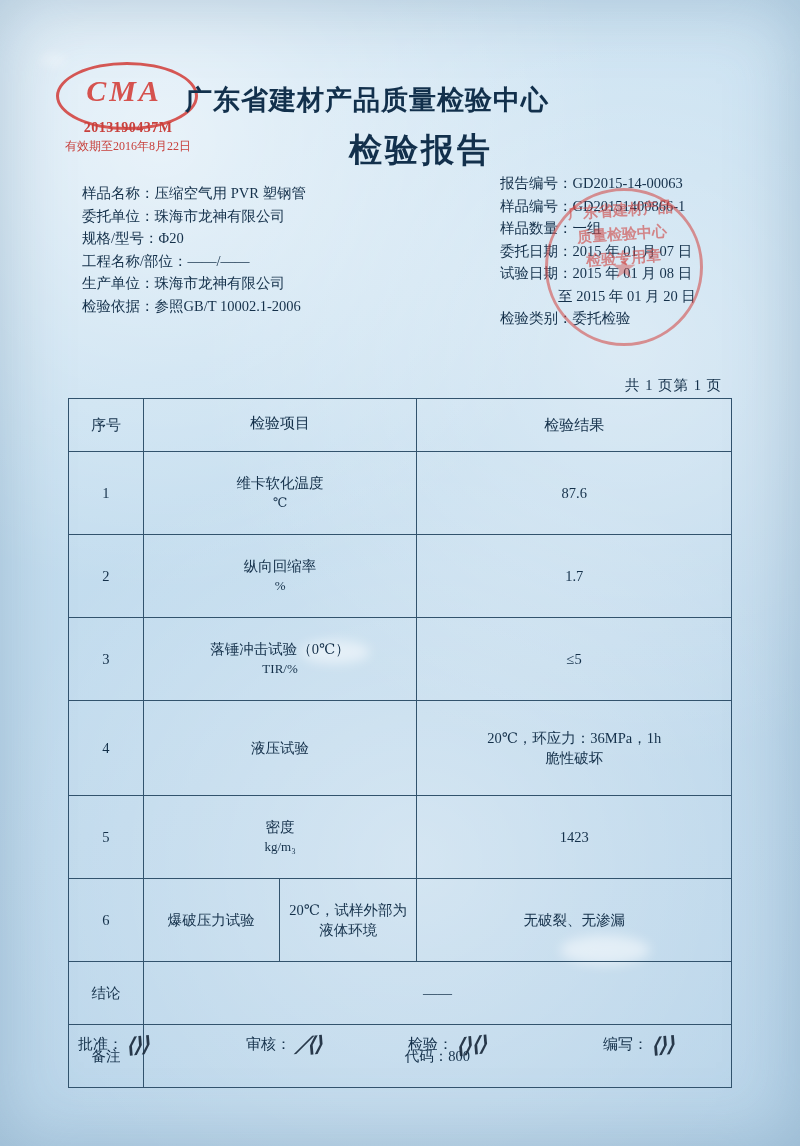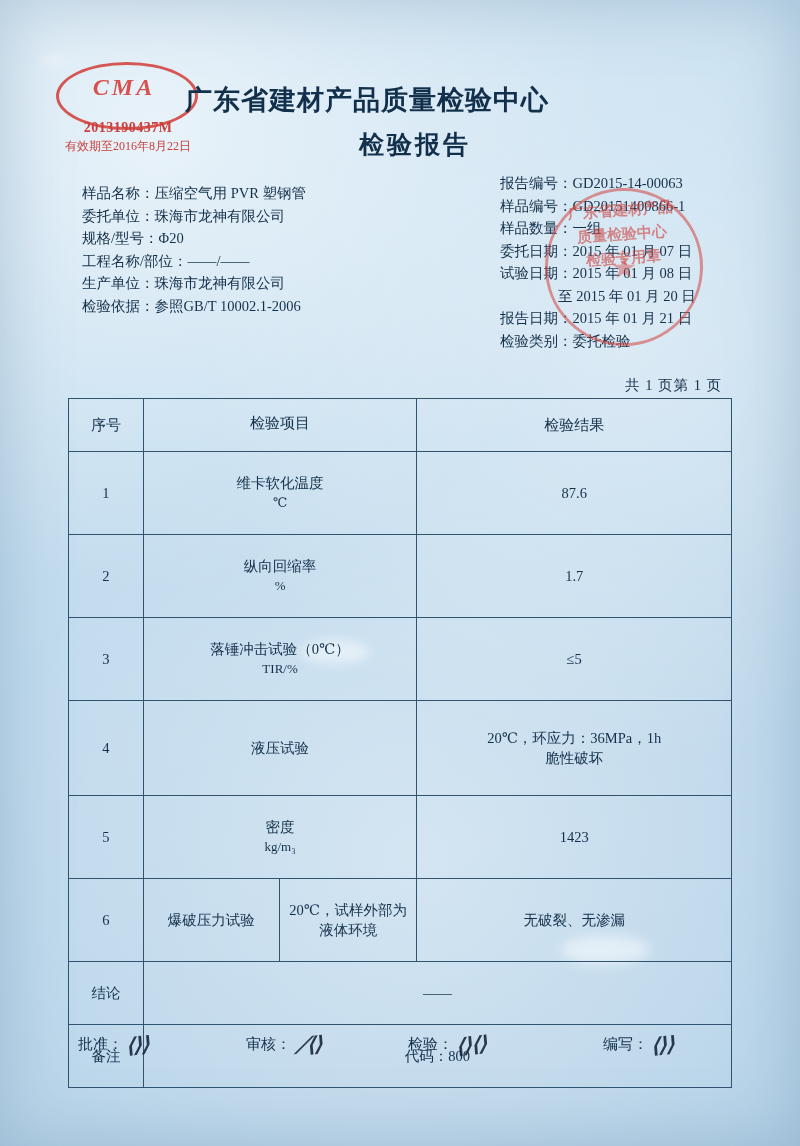--- a/index.html
+++ b/index.html
@@ -55,21 +55,21 @@
   }
   .seal-cma .cma-text {
     position: absolute;
     left: 8px;
     top: 12px;
     width: 136px;
     text-align: center;
     font-family: "Liberation Serif", serif;
     font-weight: bold;
     font-style: italic;
-    font-size: 24px;
+    font-size: 30px;
     letter-spacing: 3px;
     color: #d4413c;
     opacity: 0.9;
   }
   .seal-cma .cma-no {
     position: absolute;
     left: 0;
     top: 58px;
     width: 160px;
     text-align: center;
@@ -97,27 +97,27 @@
     width: 580px;
     font-family: "DejaVu Sans", "Liberation Sans", sans-serif;
     font-weight: bold;
     font-size: 27px;
     letter-spacing: 1px;
     color: #12304c;
     text-align: left;
   }
   .title-sub {
     position: absolute;
-    left: 185px;
+    left: 191px;
     top: 128px;
     width: 460px;
     text-align: center;
     font-family: "DejaVu Sans", "Liberation Sans", sans-serif;
     font-weight: bold;
-    font-size: 25px;
+    font-size: 33px;
     letter-spacing: 3px;
     color: #12304c;
   }
 
   
   .meta-left {
     position: absolute;
     left: 82px;
     top: 182px;
     width: 400px;
@@ -314,23 +314,20 @@
     <div class="mrow">
       <span class="mlabel">委托日期：</span><span class="mval">2015 年 01 月 07 日</span>
     </div>
     <div class="mrow">
       <span class="mlabel">试验日期：</span><span class="mval">2015 年 01 月 08 日</span>
     </div>
     <div class="mrow indent">
       <span class="mlabel">至</span>&nbsp;<span class="mval">2015 年 01 月 20 日</span>
     </div>
     <div class="mrow">
-      <span class="mlabel">报告日期：</span><span class="mval">2015 年 01 月 21 日</span>
-    </div>
-    <div class="mrow">
       <span class="mlabel">检验类别：</span><span class="mval">委托检验</span>
     </div>
   </div>
 
   <div class="seal-round">
     <div class="star">★</div>
   </div>
   <div class="seal-words">
     <div>广东省建材产品</div>
     <div>质量检验中心</div>

